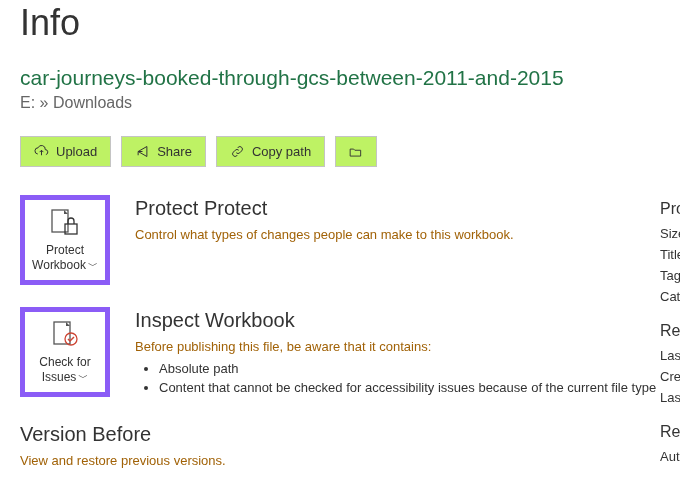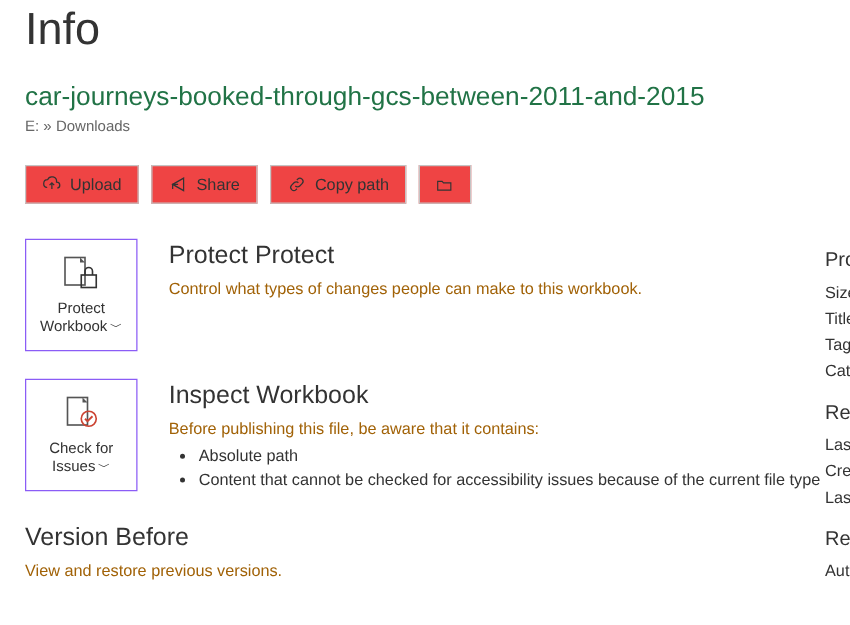--- a/index.html
+++ b/index.html
@@ -18,52 +18,52 @@
       font-weight: 400;
       color: #333;
       margin-bottom: 22px;
     }
     .file-name {
       font-size: 21px;
       color: #217346;
       margin-bottom: 4px;
     }
     .breadcrumb {
-      font-size: 12px;
+      font-size: 16px;
       color: #666;
       margin-bottom: 24px;
     }
     .toolbar {
       display: flex;
       gap: 10px;
       margin-bottom: 28px;
     }
     .tbtn {
       display: inline-flex;
       align-items: center;
       gap: 7px;
       border: 1px solid #c4c4c4;
-      background: #ef4444;
+      background: #bef264;
       padding: 7px 13px;
       font-size: 13px;
       color: #333;
       cursor: pointer;
     }
     .tbtn svg { width: 15px; height: 15px; }
     .tbtn .open-icon { width: 14px; height: 12px; }
     .main-row {
       display: flex;
       align-items: flex-start;
       gap: 25px;
       margin-bottom: 22px;
     }
     .card {
       width: 90px;
       height: 90px;
-      border: 1px solid #8b5cf6;
+      border: 5px solid #8b5cf6;
       display: flex;
       flex-direction: column;
       align-items: center;
       justify-content: center;
       gap: 4px;
       cursor: pointer;
       flex-shrink: 0;
     }
     .card-icon { height: 32px; display:flex; align-items:center; justify-content:center; }
     .card-label {

